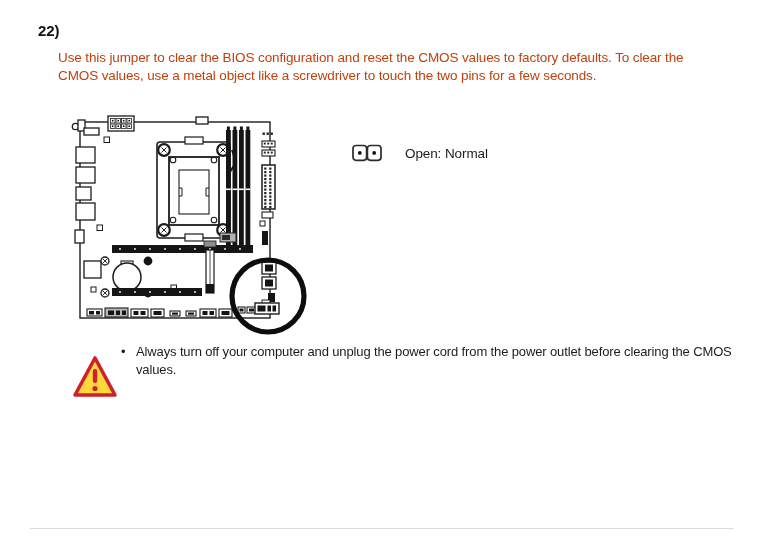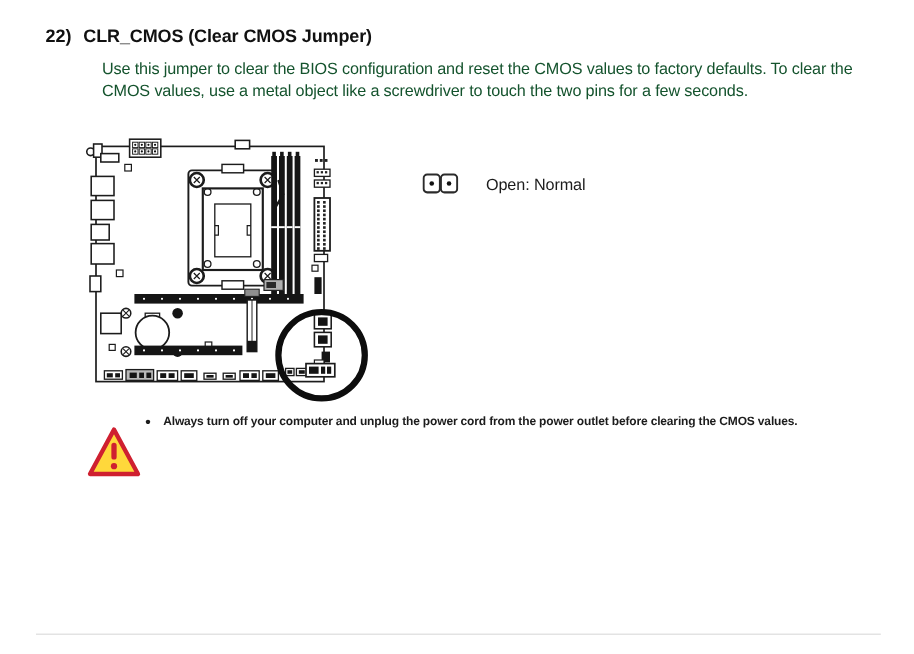--- a/index.html
+++ b/index.html
@@ -10,55 +10,54 @@
     font-family:"Liberation Sans", sans-serif;
     color:#1f1f1f;
     overflow:hidden;
   }
   .heading{
     position:absolute;left:38px;top:22px;
     font-size:15px;font-weight:700;color:#111;
     display:flex;gap:10px;letter-spacing:-0.1px;
   }
   .intro{
-    position:absolute;left:85px;top:49px;width:668px;
-    font-size:13.5px;line-height:17.9px;letter-spacing:-0.12px;color:#14532d;
+    position:absolute;left:58px;top:49px;width:668px;
+    font-size:13.5px;line-height:17.9px;letter-spacing:-0.12px;color:#c2410c;
   }
   .board-wrap{position:absolute;left:70px;top:108px;width:250px;height:230px;}
   .legend{
     position:absolute;left:352px;top:144px;
     display:flex;flex-direction:row;gap:21px;justify-content:flex-end;
   }
   .legend-row{display:flex;align-items:center;gap:23px;}
   .legend-label{font-size:13.5px;letter-spacing:-0.1px;color:#1c1c1c;}
   .warn-icon{position:absolute;left:71px;top:354px;width:48px;height:46px;}
   .warn-list{
     position:absolute;left:120px;top:343px;width:618px;
-    font-size:10px;line-height:17.6px;letter-spacing:-0.13px;color:#1c1c1c;
-    list-style:none;margin:0;padding:0;font-weight:bold;
+    font-size:13px;line-height:17.6px;letter-spacing:-0.13px;color:#1c1c1c;
+    list-style:none;margin:0;padding:0;
   }
   .warn-list li{
     padding-left:16px;position:relative;
   }
   .warn-list li::before{
     content:"•";position:absolute;left:1px;top:0;font-size:13px;
   }
   .footer-rule{
     position:absolute;left:30px;top:528px;width:704px;height:1px;
     background:#dcdcdc;
   }
 </style>
 </head>
 <body>
 
 <div class="doc">
 
   <div class="heading">
     <span>22)</span>
-    <span>CLR_CMOS (Clear CMOS Jumper)</span>
   </div>
 
   <div class="intro">Use this jumper to clear the BIOS configuration and reset the CMOS values to factory defaults. To clear the CMOS values, use a metal object like a screwdriver to touch the two pins for a few seconds.</div>
 
   <div class="board-wrap">
     <svg width="250" height="230" viewBox="70 108 250 230">
       <g stroke="#1c1c1c" fill="none" stroke-width="1.4">
         <rect x="80" y="122" width="190" height="196" fill="#ffffff"></rect>
       </g>
 

